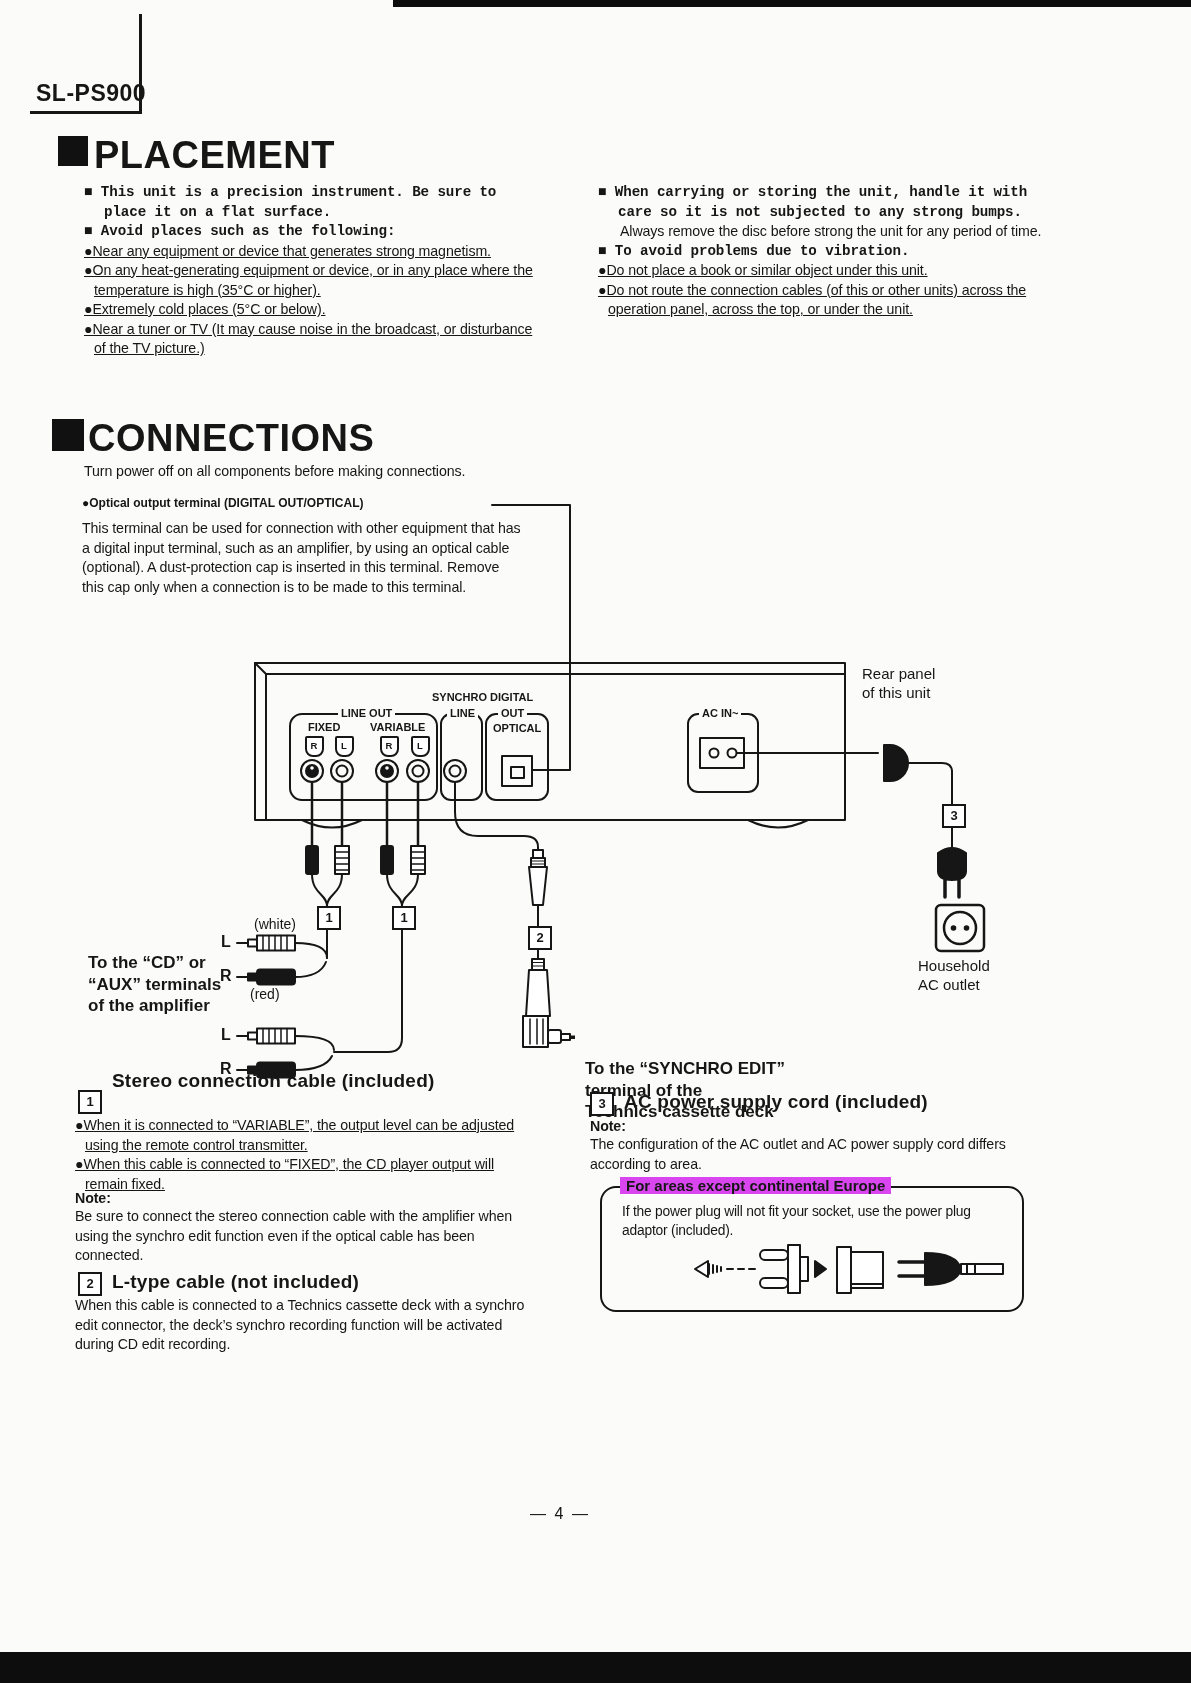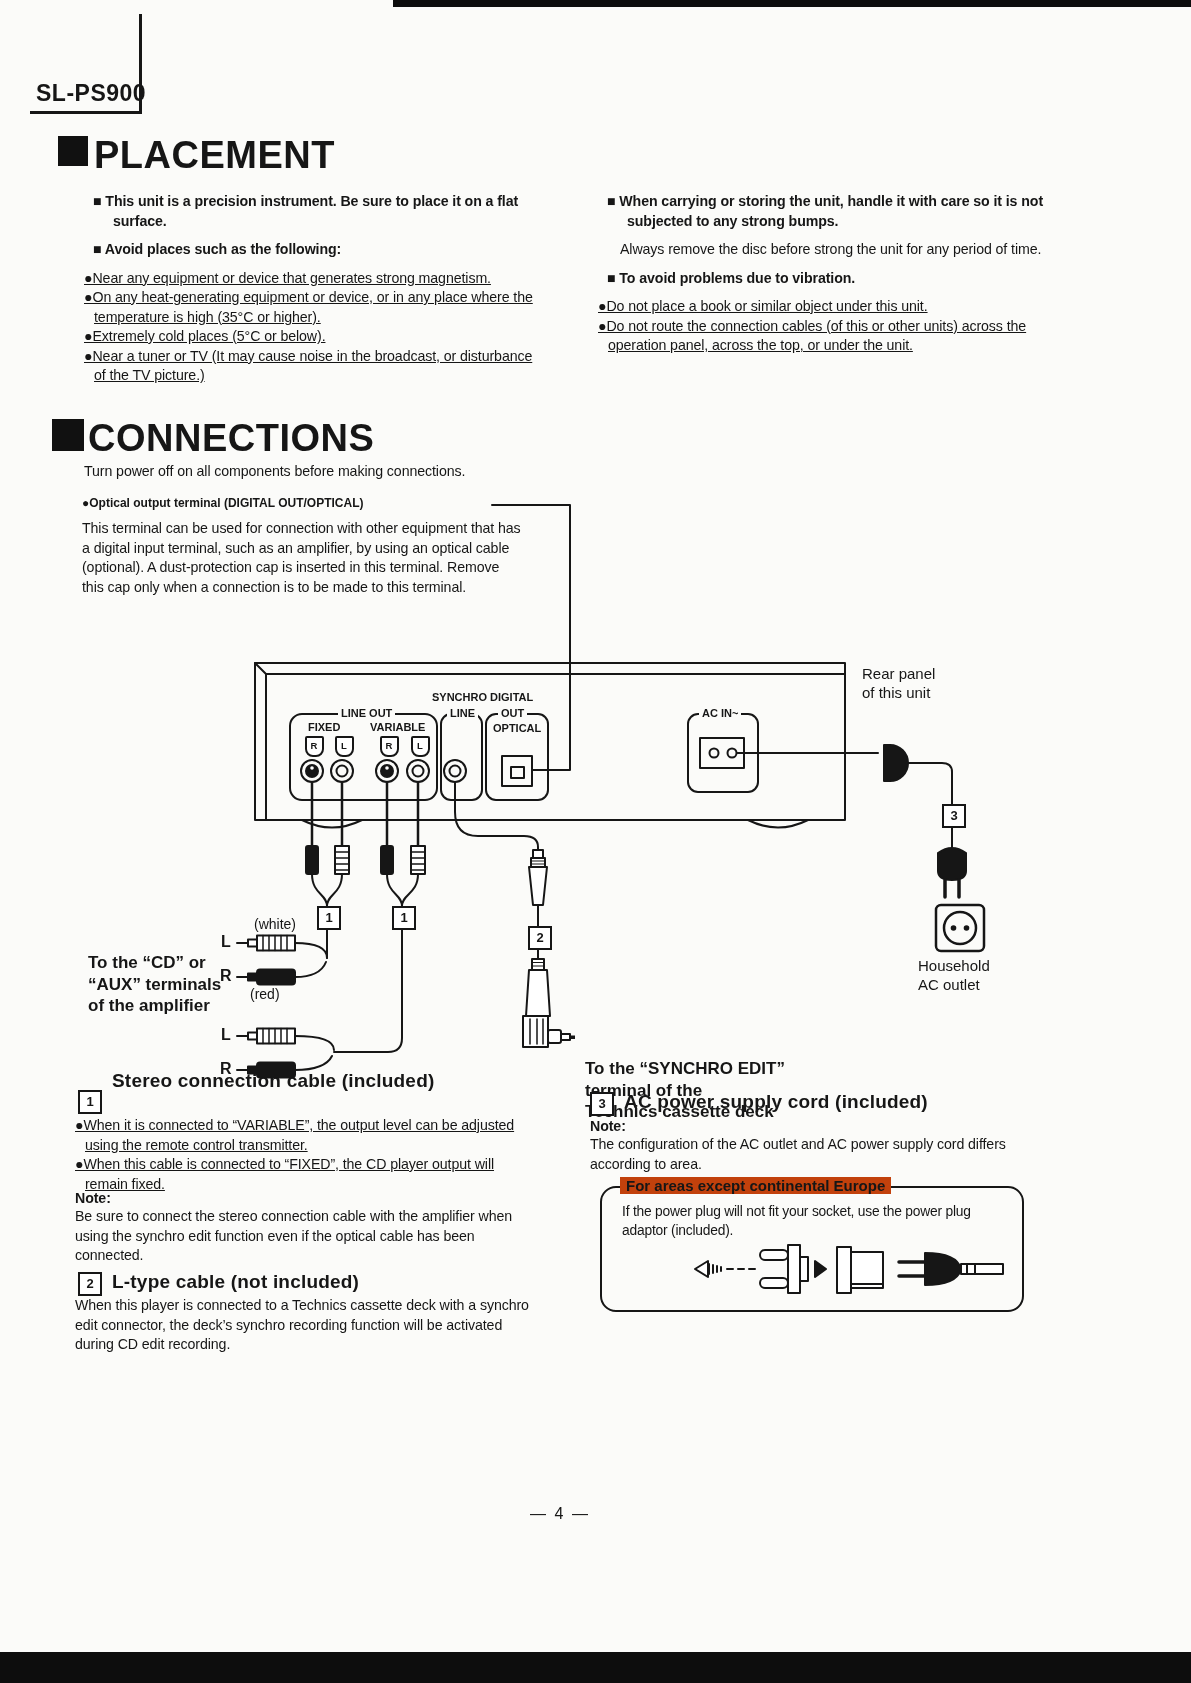--- a/index.html
+++ b/index.html
@@ -9,40 +9,40 @@
     font-family:"Liberation Sans", sans-serif;
   }
   .abs{position:absolute;}
   .scanbar{background:#0d0d0d;}
   .h1{font-size:38px;font-weight:bold;letter-spacing:.5px;white-space:nowrap;}
   .h1sq{width:30px;height:30px;background:#111;}
   .h2{font-size:19px;font-weight:bold;white-space:nowrap;letter-spacing:.2px;}
   .body-text{font-size:14.2px;line-height:19.5px;letter-spacing:-0.1px;}
   .b{font-weight:bold;}
   .bullet{padding-left:10px;text-indent:-10px;margin:0;text-decoration:underline;}
-  .sqbullet{padding-left:20px;text-indent:-20px;margin:9px;}
+  .sqbullet{padding-left:20px;text-indent:-20px;margin:0;font-family:Liberation Mono, monospace;}
   .indent{padding-left:22px;margin:0;}
   .badge{font-size:23px;font-weight:bold;letter-spacing:.5px;}
   .lab{font-size:11px;font-weight:bold;background:#fbfbf9;padding:0 3px;white-space:nowrap;letter-spacing:0;}
   .shield{
     width:15px;height:17px;border:2px solid #161616;border-radius:2px 2px 8px 8px;
     background:#fff;text-align:center;font-size:9.5px;font-weight:bold;line-height:15px;
   }
   .box-num{
     width:20px;height:20px;border:2px solid #161616;background:#fff;
     text-align:center;font-size:13px;font-weight:bold;line-height:19px;
   }
   .callout-bold{font-size:17px;font-weight:bold;line-height:21.5px;white-space:nowrap;}
   .callout-sm{font-size:14px;white-space:nowrap;}
   .lr{font-size:16px;font-weight:bold;}
   .cap{font-size:15px;line-height:19px;white-space:nowrap;}
   .europe-box{
     width:420px;height:122px;border:2px solid #161616;border-radius:16px;background:transparent;
   }
-  .europe-title{font-size:15px;font-weight:bold;background:#c2410c;padding:0 6px;white-space:nowrap;text-align:center;}
+  .europe-title{font-size:15px;font-weight:bold;background:#d946ef;padding:0 6px;white-space:nowrap;text-align:center;}
   .pageno{font-size:16px;letter-spacing:2px;}
   svg{display:block;}
 </style>
 </head>
 <body>
 
 <div class="page">
 
   <div class="abs scanbar" style="left:393px;top:0;width:798px;height:7px"></div>
   <div class="abs scanbar" style="left:0;top:1652px;width:1191px;height:31px"></div>
@@ -250,21 +250,21 @@
 
   <div class="abs body-text" style="left:75px;top:1116px;width:455px">
     <p class="bullet">●When it is connected to “VARIABLE”, the output level can be adjusted using the remote control transmitter.</p>
     <p class="bullet">●When this cable is connected to “FIXED”, the CD player output will remain fixed.</p>
   </div>
   <div class="abs body-text b" style="left:75px;top:1189px">Note:</div>
   <div class="abs body-text" style="left:75px;top:1207px;width:455px">Be sure to connect the stereo connection cable with the amplifier when using the synchro edit function even if the optical cable has been connected.</div>
 
   <div class="abs box-num" style="left:78px;top:1272px">2</div>
   <div class="abs h2" style="left:112px;top:1271px">L-type cable (not included)</div>
-  <div class="abs body-text" style="left:75px;top:1296px;width:455px">When this player is connected to a Technics cassette deck with a synchro edit connector, the deck’s synchro recording function will be activated during CD edit recording.</div>
+  <div class="abs body-text" style="left:75px;top:1296px;width:455px">When this cable is connected to a Technics cassette deck with a synchro edit connector, the deck’s synchro recording function will be activated during CD edit recording.</div>
 
   <div class="abs box-num" style="left:590px;top:1092px">3</div>
   <div class="abs h2" style="left:624px;top:1091px">AC power supply cord (included)</div>
   <div class="abs body-text b" style="left:590px;top:1117px">Note:</div>
   <div class="abs body-text" style="left:590px;top:1135px;width:445px">The configuration of the AC outlet and AC power supply cord differs according to area.</div>
 
   <div class="abs europe-box" style="left:600px;top:1186px"></div>
   <div class="abs europe-title" style="left:620px;top:1177px">For areas except continental Europe</div>
   <div class="abs" style="left:622px;top:1203px;width:392px;font-size:13.8px;line-height:18.5px;letter-spacing:-0.2px">If the power plug will not fit your socket, use the power plug adaptor (included).</div>
 

